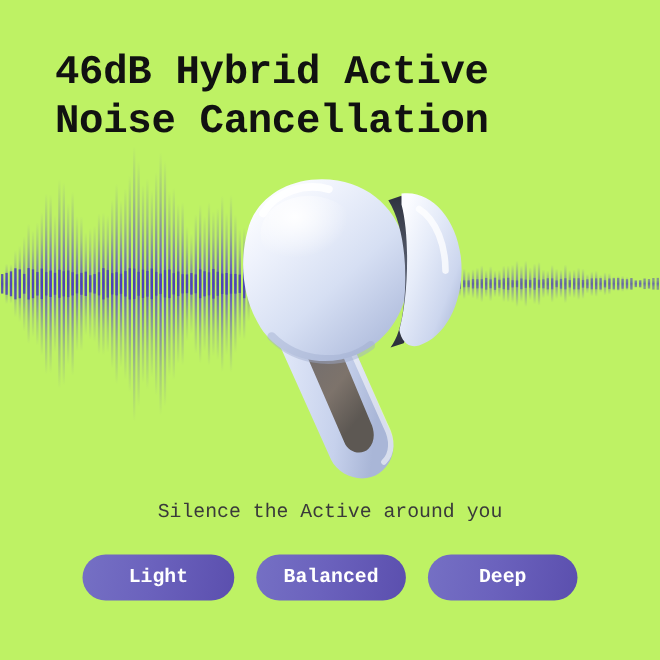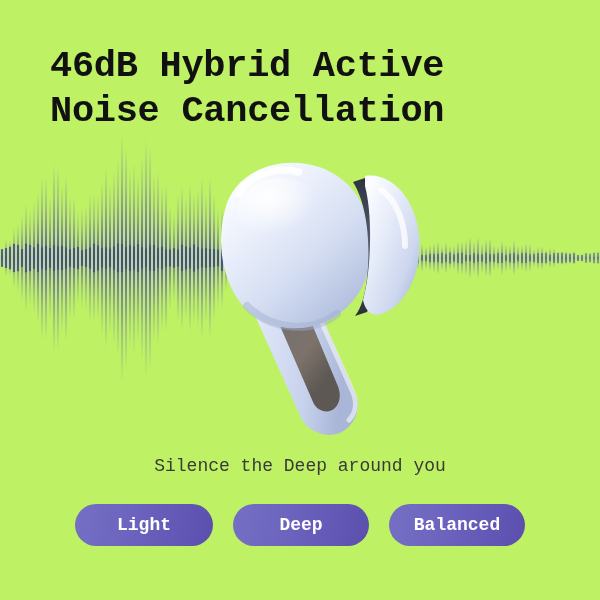--- a/index.html
+++ b/index.html
@@ -407,21 +407,21 @@
     <g>
       <path d="M180,26
                C206,22 230,48 234,84
                C238,120 222,156 196,164
                C186,167 180,160 178,150
                C186,122 188,66 180,36 Z" fill="url(#tipGrad)"></path>
       <path d="M196,40 C212,50 220,74 220,96" fill="none" stroke="#ffffff" stroke-opacity="0.75" stroke-width="6" stroke-linecap="round"></path>
     </g>
   </svg>
 
-  <div class="tagline">Silence the Deep around you</div>
+  <div class="tagline">Silence the Active around you</div>
 
   <div class="pill-row">
     <div class="pill w1">Light</div>
+    <div class="pill w2">Balanced</div>
     <div class="pill w3">Deep</div>
-    <div class="pill w2">Balanced</div>
   </div>
 
 </div>
 
 </body></html>

